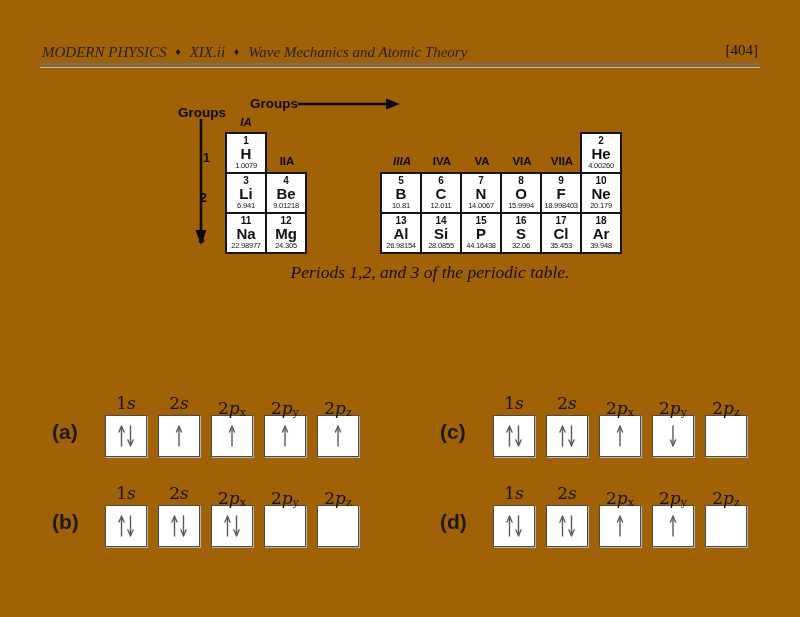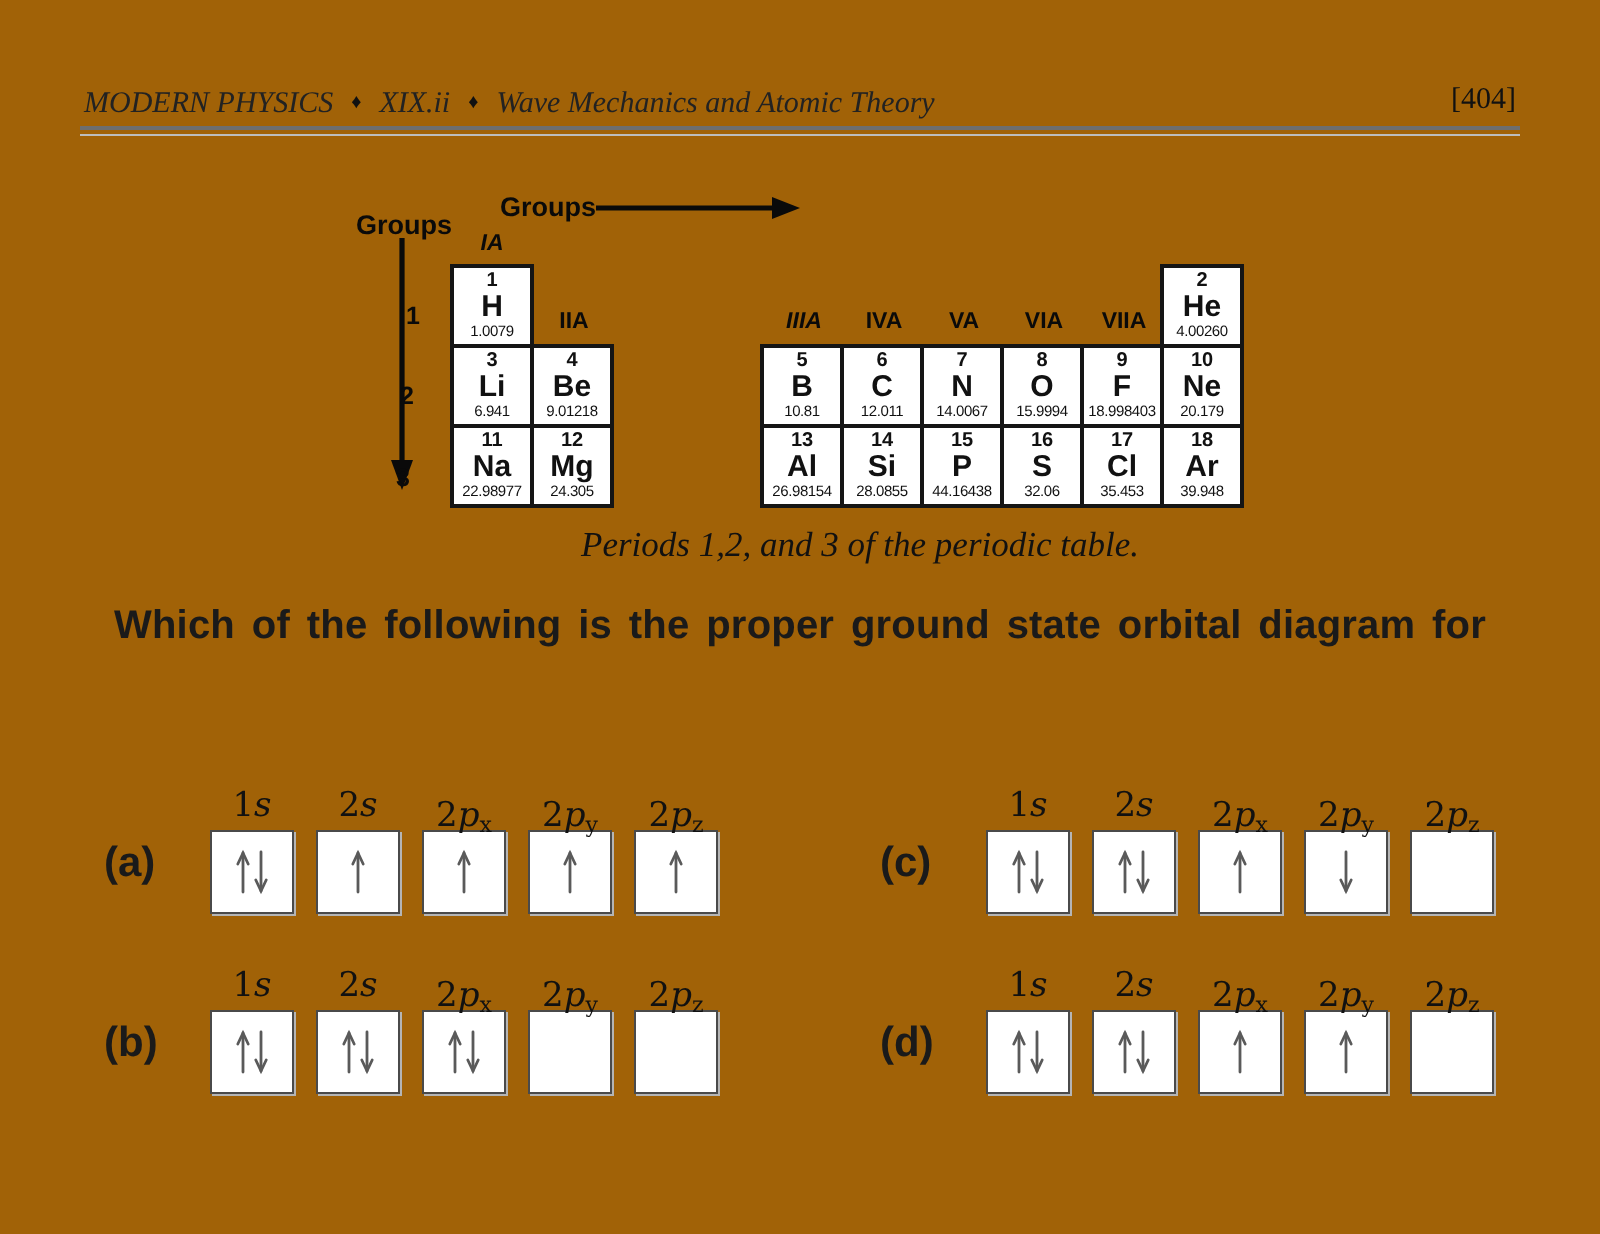--- a/index.html
+++ b/index.html
@@ -188,21 +188,20 @@
           <div class="num">18</div>
           <div class="sym">Ar</div>
           <div class="mass">39.948</div>
         </div>
       </div>
 
     <div class="caption">Periods 1,2, and 3 of the periodic table.</div>
   </div>
 
   <div class="question">
-    <div class="q-justify">Which of the following is the proper ground state orbital diagram for</div>
   </div>
 
   <div class="option" style="left:52px;top:383px;">
     <span class="opt-label">(a)</span>
     <div class="orb-row">
         <div class="orb-col">
           <div class="orb-label">
             <span>1</span>
             <i>s</i>
           </div>

